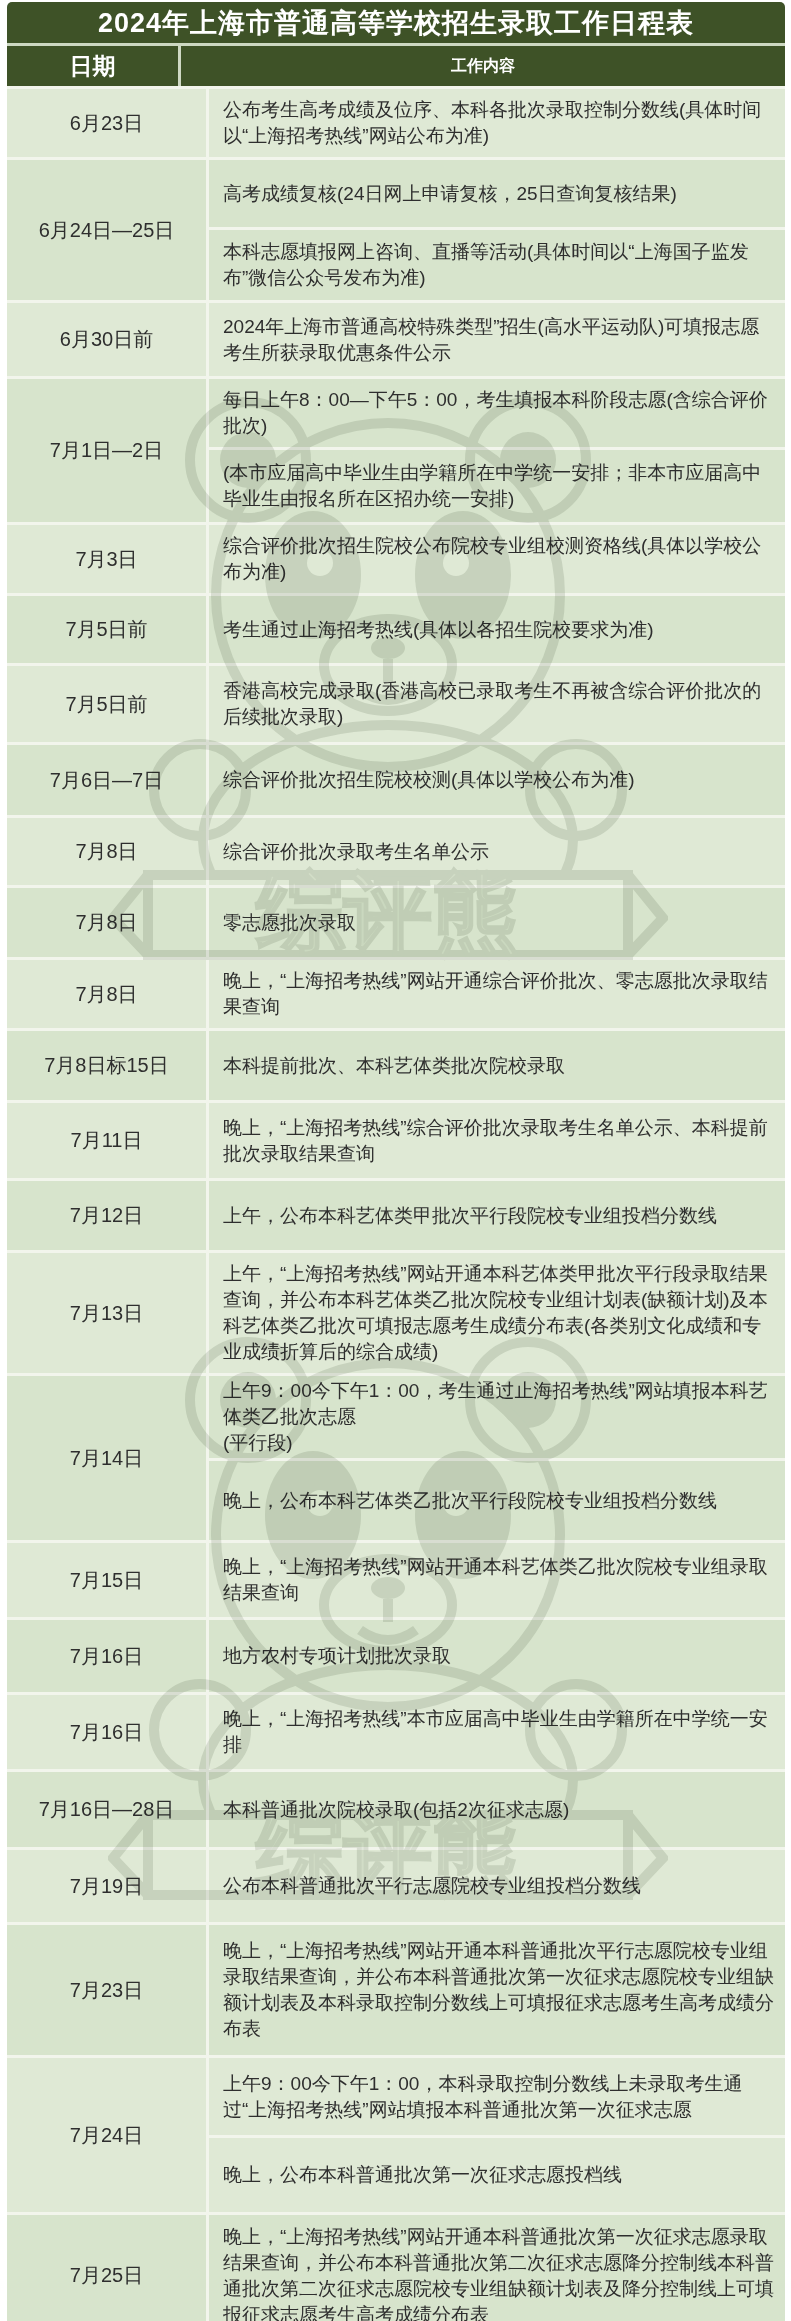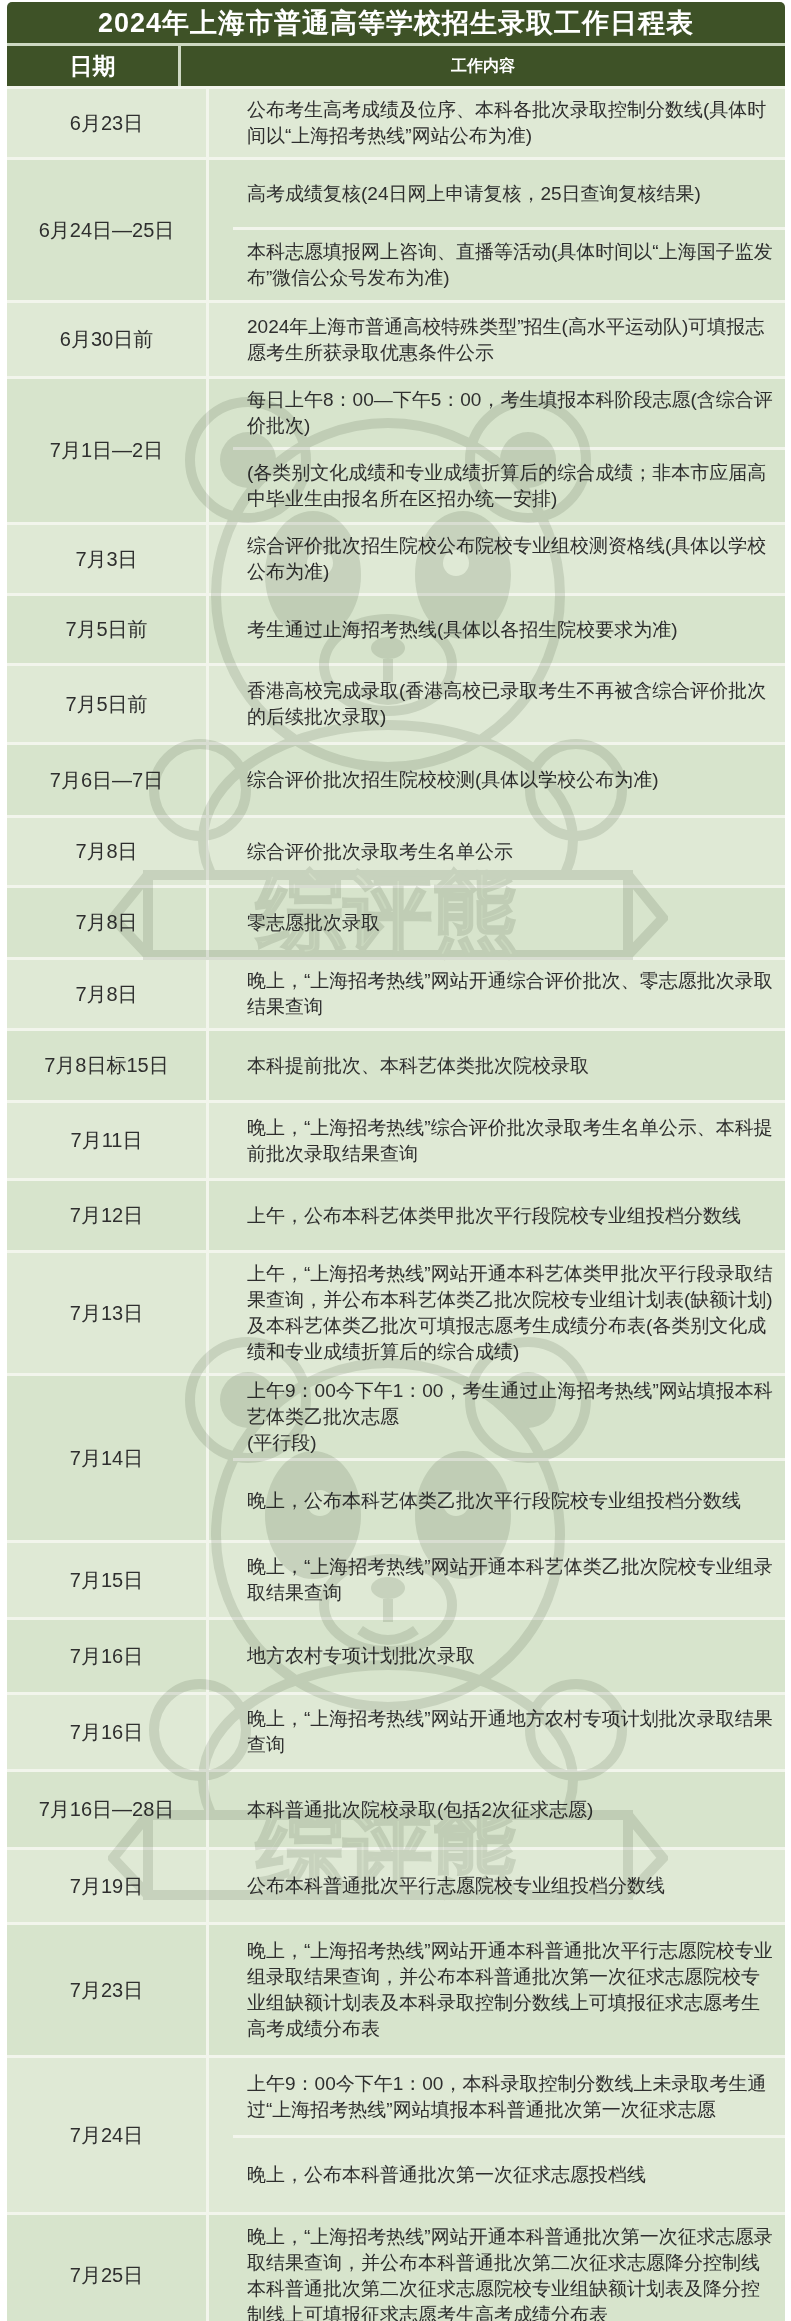--- a/index.html
+++ b/index.html
@@ -45,21 +45,20 @@
   .date-cell{
     width:202px;flex:none;display:flex;align-items:center;justify-content:center;
     font-size:20px;text-align:center;border-right:3px solid var(--sep);
     padding:4px 6px;
   }
   .content-cell{flex:1;display:flex;flex-direction:column;}
   .work-item{
     flex:1;display:flex;flex-direction:column;justify-content:center;
     font-size:19px;line-height:26px;padding:8px 8px 8px 14px;
     white-space:pre-line;
-    margin-left:24px;
   }
   .work-item.split{border-bottom:3px solid var(--sep);}
   .watermark{
     position:absolute;left:108px;width:560px;height:640px;
     opacity:0.15;pointer-events:none;mix-blend-mode:multiply;z-index:5;
   }
   .wm1{top:360px;} .wm2{top:1300px;}
 </style>
 </head>
 <body>
@@ -93,21 +92,21 @@
       <div class="date-cell">6月30日前</div>
       <div class="content-cell">
         <div class="work-item">2024年上海市普通高校特殊类型”招生(高水平运动队)可填报志愿考生所获录取优惠条件公示</div>
       </div>
     </div>
 
     <div class="row" style="min-height:141px">
       <div class="date-cell">7月1日—2日</div>
       <div class="content-cell">
         <div class="work-item split" style="min-height:66px">每日上午8：00—下午5：00，考生填报本科阶段志愿(含综合评价批次)</div>
-        <div class="work-item" style="min-height:72px">(各类别文化成绩和专业成绩折算后的综合成绩；非本市应届高中毕业生由报名所在区招办统一安排)</div>
+        <div class="work-item" style="min-height:72px">(本市应届高中毕业生由学籍所在中学统一安排；非本市应届高中毕业生由报名所在区招办统一安排)</div>
       </div>
     </div>
 
     <div class="row" style="min-height:70px">
       <div class="date-cell">7月3日</div>
       <div class="content-cell">
         <div class="work-item">综合评价批次招生院校公布院校专业组校测资格线(具体以学校公布为准)</div>
       </div>
     </div>
 
@@ -200,21 +199,21 @@
     <div class="row" style="min-height:75px">
       <div class="date-cell">7月16日</div>
       <div class="content-cell">
         <div class="work-item">地方农村专项计划批次录取</div>
       </div>
     </div>
 
     <div class="row" style="min-height:77px">
       <div class="date-cell">7月16日</div>
       <div class="content-cell">
-        <div class="work-item">晚上，“上海招考热线”网站开通地方农村专项计划批次录取结果查询</div>
+        <div class="work-item">晚上，“上海招考热线”本市应届高中毕业生由学籍所在中学统一安排</div>
       </div>
     </div>
 
     <div class="row" style="min-height:78px">
       <div class="date-cell">7月16日—28日</div>
       <div class="content-cell">
         <div class="work-item">本科普通批次院校录取(包括2次征求志愿)</div>
       </div>
     </div>
 

